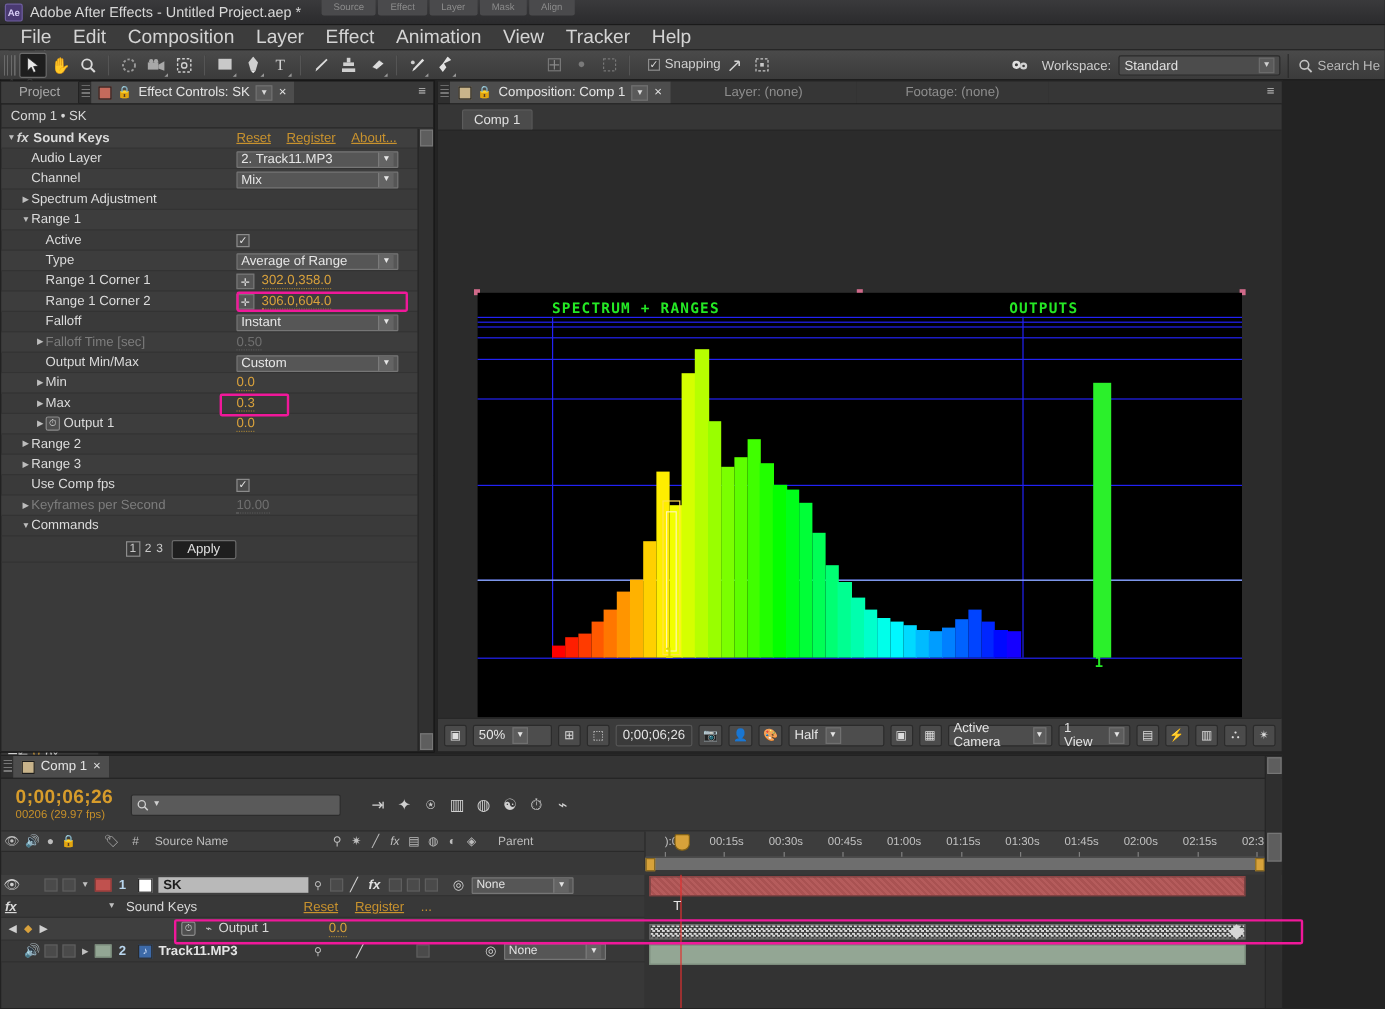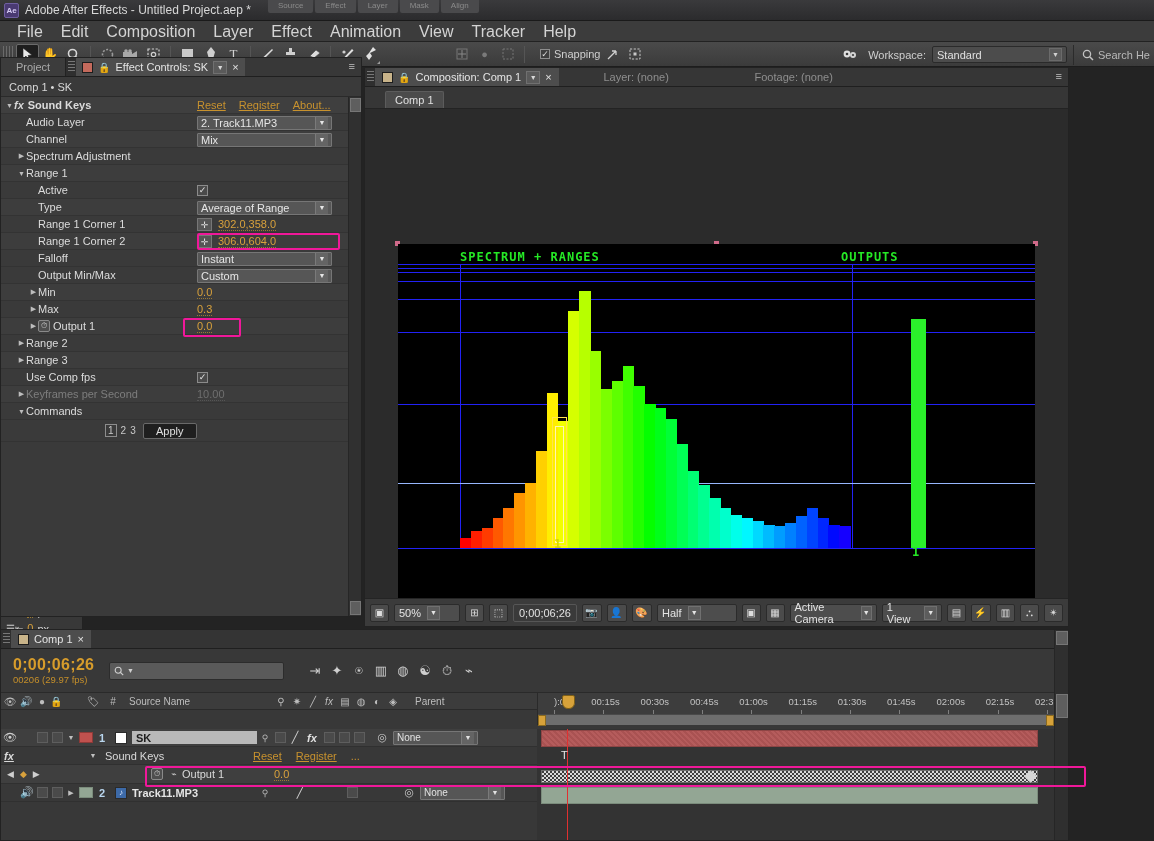--- a/index.html
+++ b/index.html
@@ -66,21 +66,21 @@
     display:flex;align-items:center;justify-content:center;font-size:7px;color:#d0d0d0;}
   .searchhelp{display:flex;align-items:center;gap:4px;font-size:11px;color:#b9b9b9;
     border-left:1px solid #2b2b2b;padding-left:8px;height:20px;}
 
   
   .panel{position:absolute;background:#343434;border:1px solid #222;}
   .pgrip{width:7px;background:repeating-linear-gradient(#777 0 1px,transparent 1px 3px);
     margin:3px 1px 3px 2px;}
 
   
-  #effect-controls{left:0;top:57px;width:362px;height:560px;background:#000000;}
+  #effect-controls{left:0;top:67px;width:362px;height:560px;background:#000000;}
   .ec-tabs{height:19px;display:flex;background:#2f2f2f;border-bottom:1px solid #1f1f1f;}
   .ec-tab-project{width:65px;background:#3c3c3c;color:#a9a9a9;font-size:11px;
     display:flex;align-items:center;justify-content:center;border-right:1px solid #222;}
   .ec-tab-main{flex:0 0 auto;display:flex;align-items:center;gap:5px;padding:0 6px;
     background:#4d4d4d;color:#e4e4e4;font-size:11px;}
   .sw-orange{width:11px;height:11px;background:#c46a5c;border:1px solid #1c1c1c;}
   .lock-ic{color:#d4a436;font-size:10px;}
   .mini-dd{width:14px;height:13px;background:#5a5a5a;border:1px solid #707070;
     display:flex;align-items:center;justify-content:center;font-size:7px;color:#d8d8d8;}
   .ec-tab-rest{flex:1;background:#383838;position:relative;}
@@ -498,20 +498,27 @@
           <div class="row" style="padding-left: 28px;">
             <span class="tri empty">·</span>
             <span class="lbl">Falloff</span>
             <span class="val-col">
               <span class="dd" style="width: 135px;">
                 <span>Instant</span>
                 <span class="ar">▼</span>
               </span>
             </span>
           </div>
+          <div class="row alt" style="padding-left: 28px;">
+            <span class="tri">▶</span>
+            <span class="lbl dim">Falloff Time [sec]</span>
+            <span class="val-col">
+              <span class="num dim">0.50</span>
+            </span>
+          </div>
           <div class="row" style="padding-left: 28px;">
             <span class="tri empty">·</span>
             <span class="lbl">Output Min/Max</span>
             <span class="val-col">
               <span class="dd" style="width: 135px;">
                 <span>Custom</span>
                 <span class="ar">▼</span>
               </span>
             </span>
           </div>

